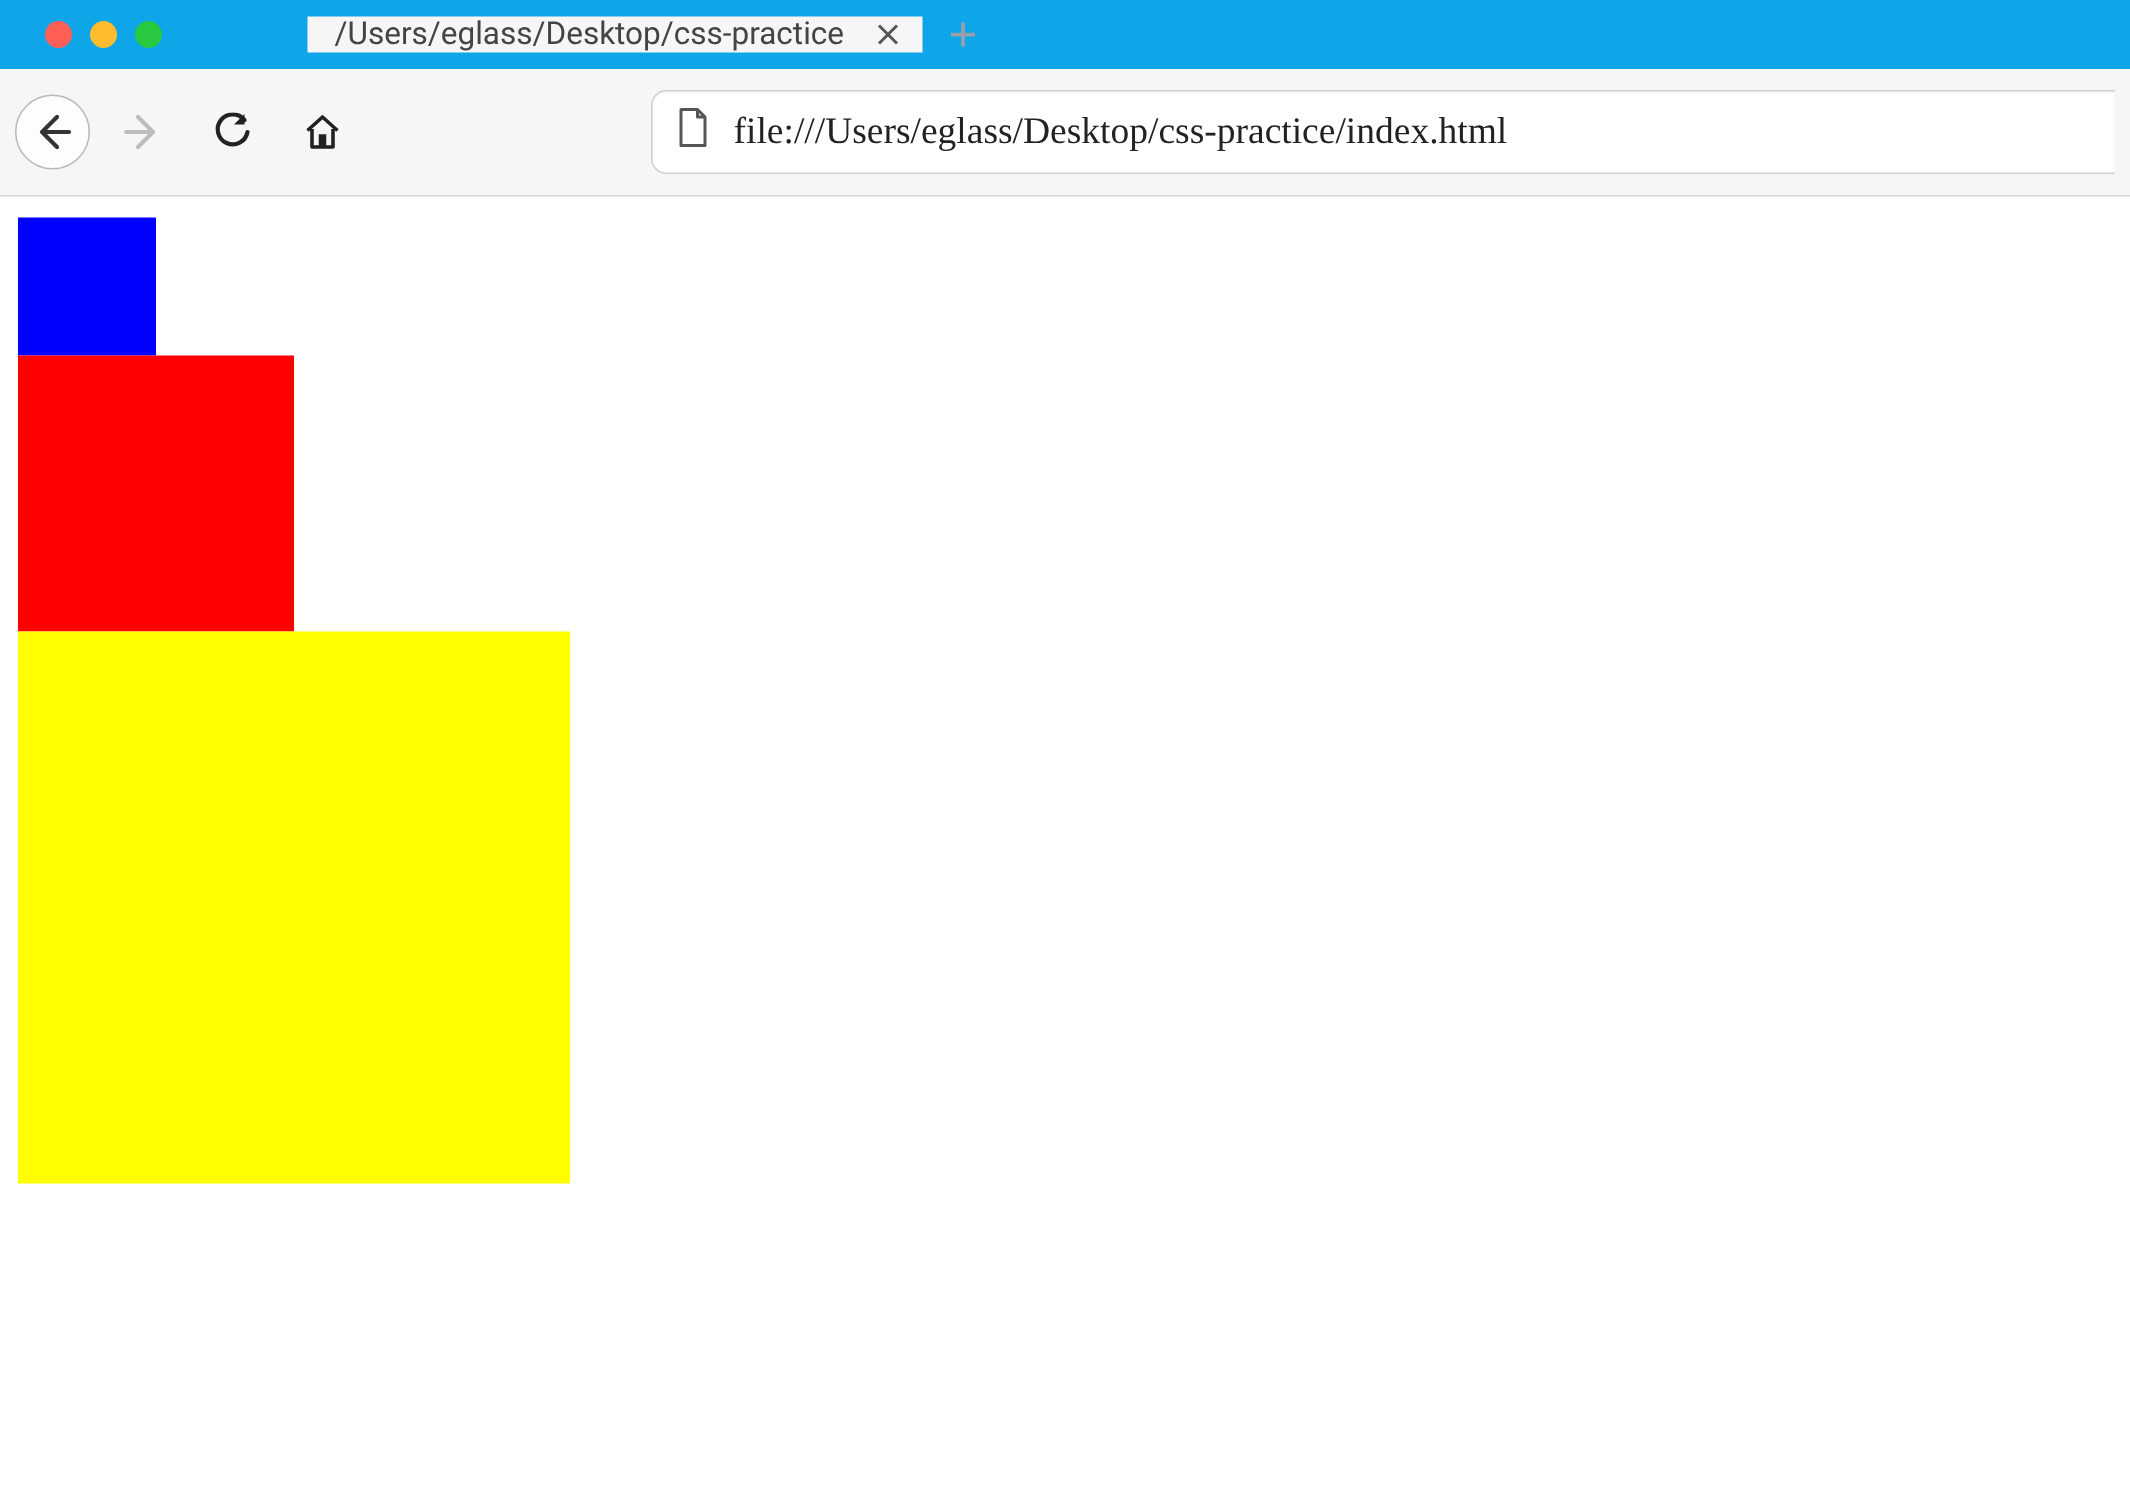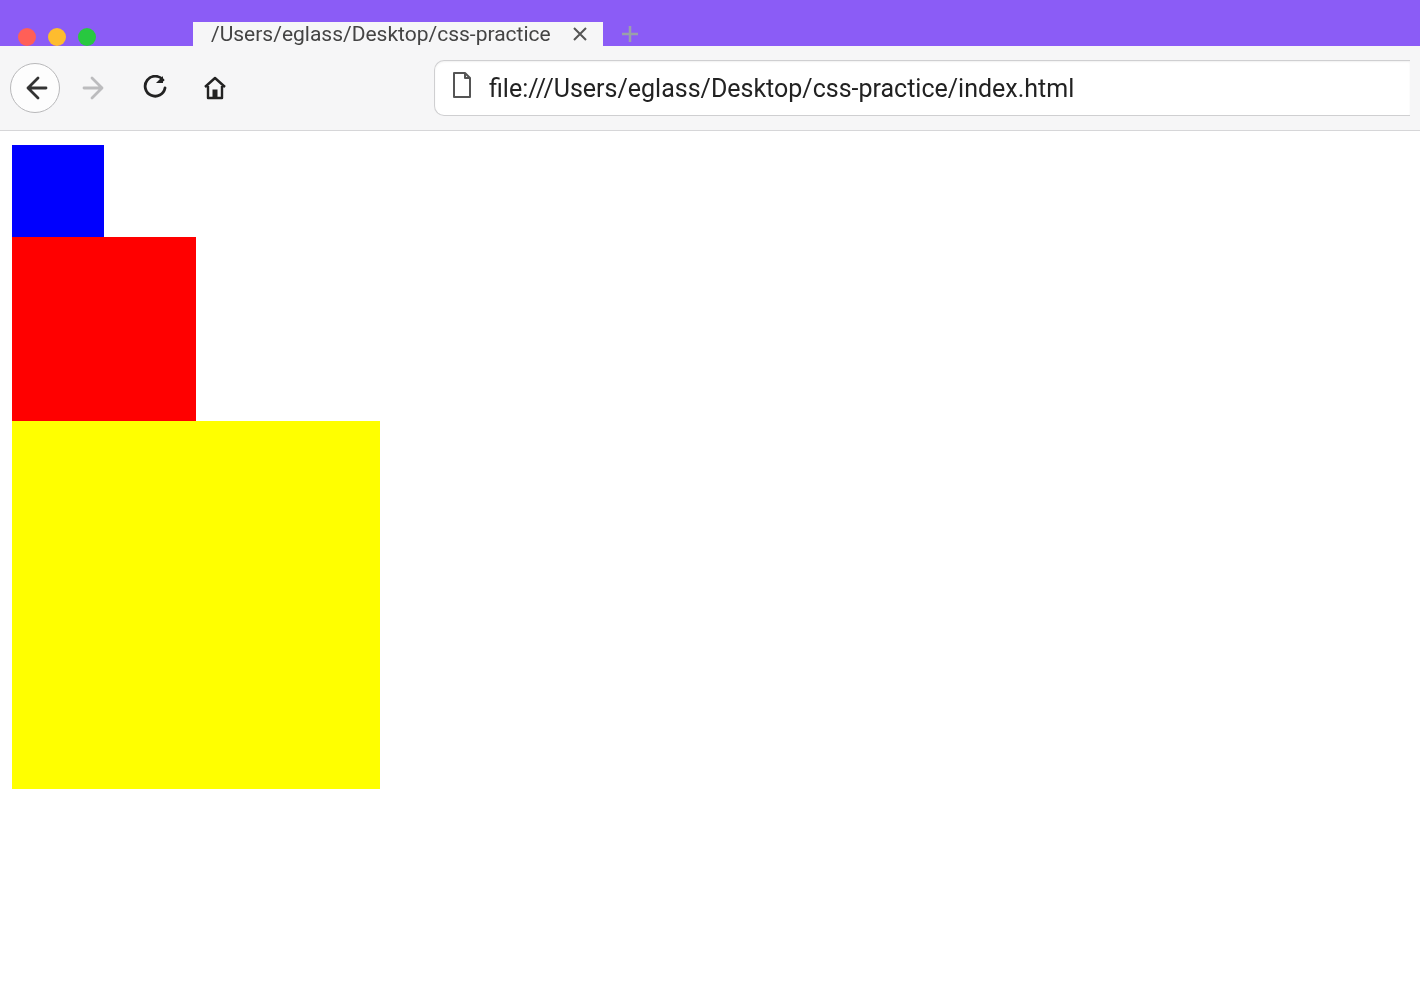--- a/index.html
+++ b/index.html
@@ -10,23 +10,24 @@
     body {
       font-family: -apple-system, BlinkMacSystemFont, "Segoe UI", Roboto, sans-serif;
       width: 1420px;
       height: 1006px;
       overflow: hidden;
       background: #fff;
     }
     
     .titlebar {
       height: 46px;
-      background: #8b5cf6;
-      display: flex;
-      align-items: flex-end;
+      background: #0ea5e9;
+      display: flex;
+      align-items: center;
+      padding-left: 12px;
     }
     .window-controls {
       width: 193px;
       display: flex;
       align-items: center;
       padding-left: 18px;
       gap: 12px;
     }
     .traffic-light {
       width: 18px;
@@ -106,20 +107,21 @@
     }
     .nav-btn.forward svg { stroke: #bcbcbe; }
     .nav-btn.back svg { stroke: #333; }
     .nav-btn.reload svg { stroke: #222; fill: none; }
     .nav-btn.home svg { stroke: #222; fill: #222; }
     .url-bar-wrap {
       flex: 1;
       display: flex;
       align-items: flex-end;
       margin-left: 180px;
+      font-family: Liberation Serif, serif;
     }
     .url-bar {
       flex: 1;
       height: 56px;
       border: 1px solid #cfcfd1;
       border-right: none;
       border-radius: 10px 0 0 10px;
       background: #fff;
       display: flex;
       align-items: center;

